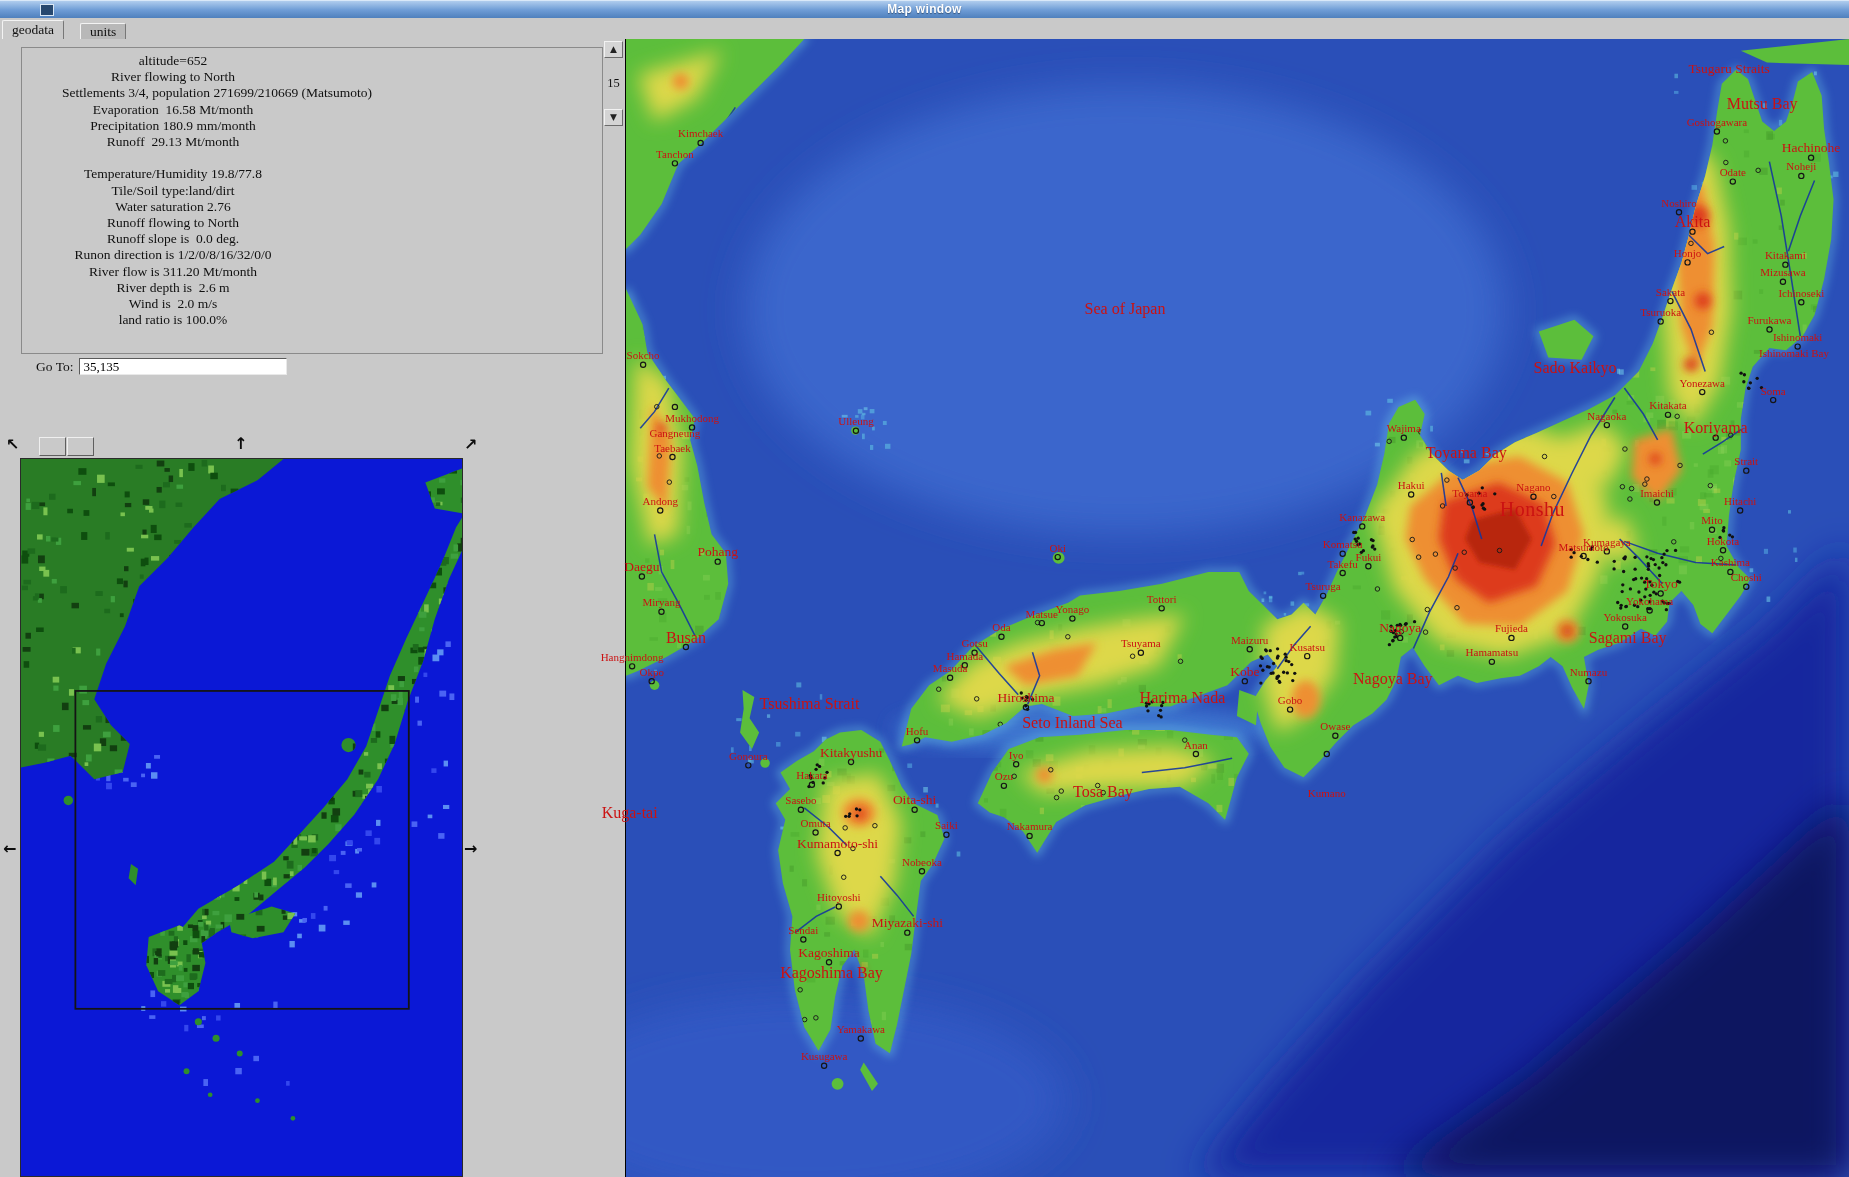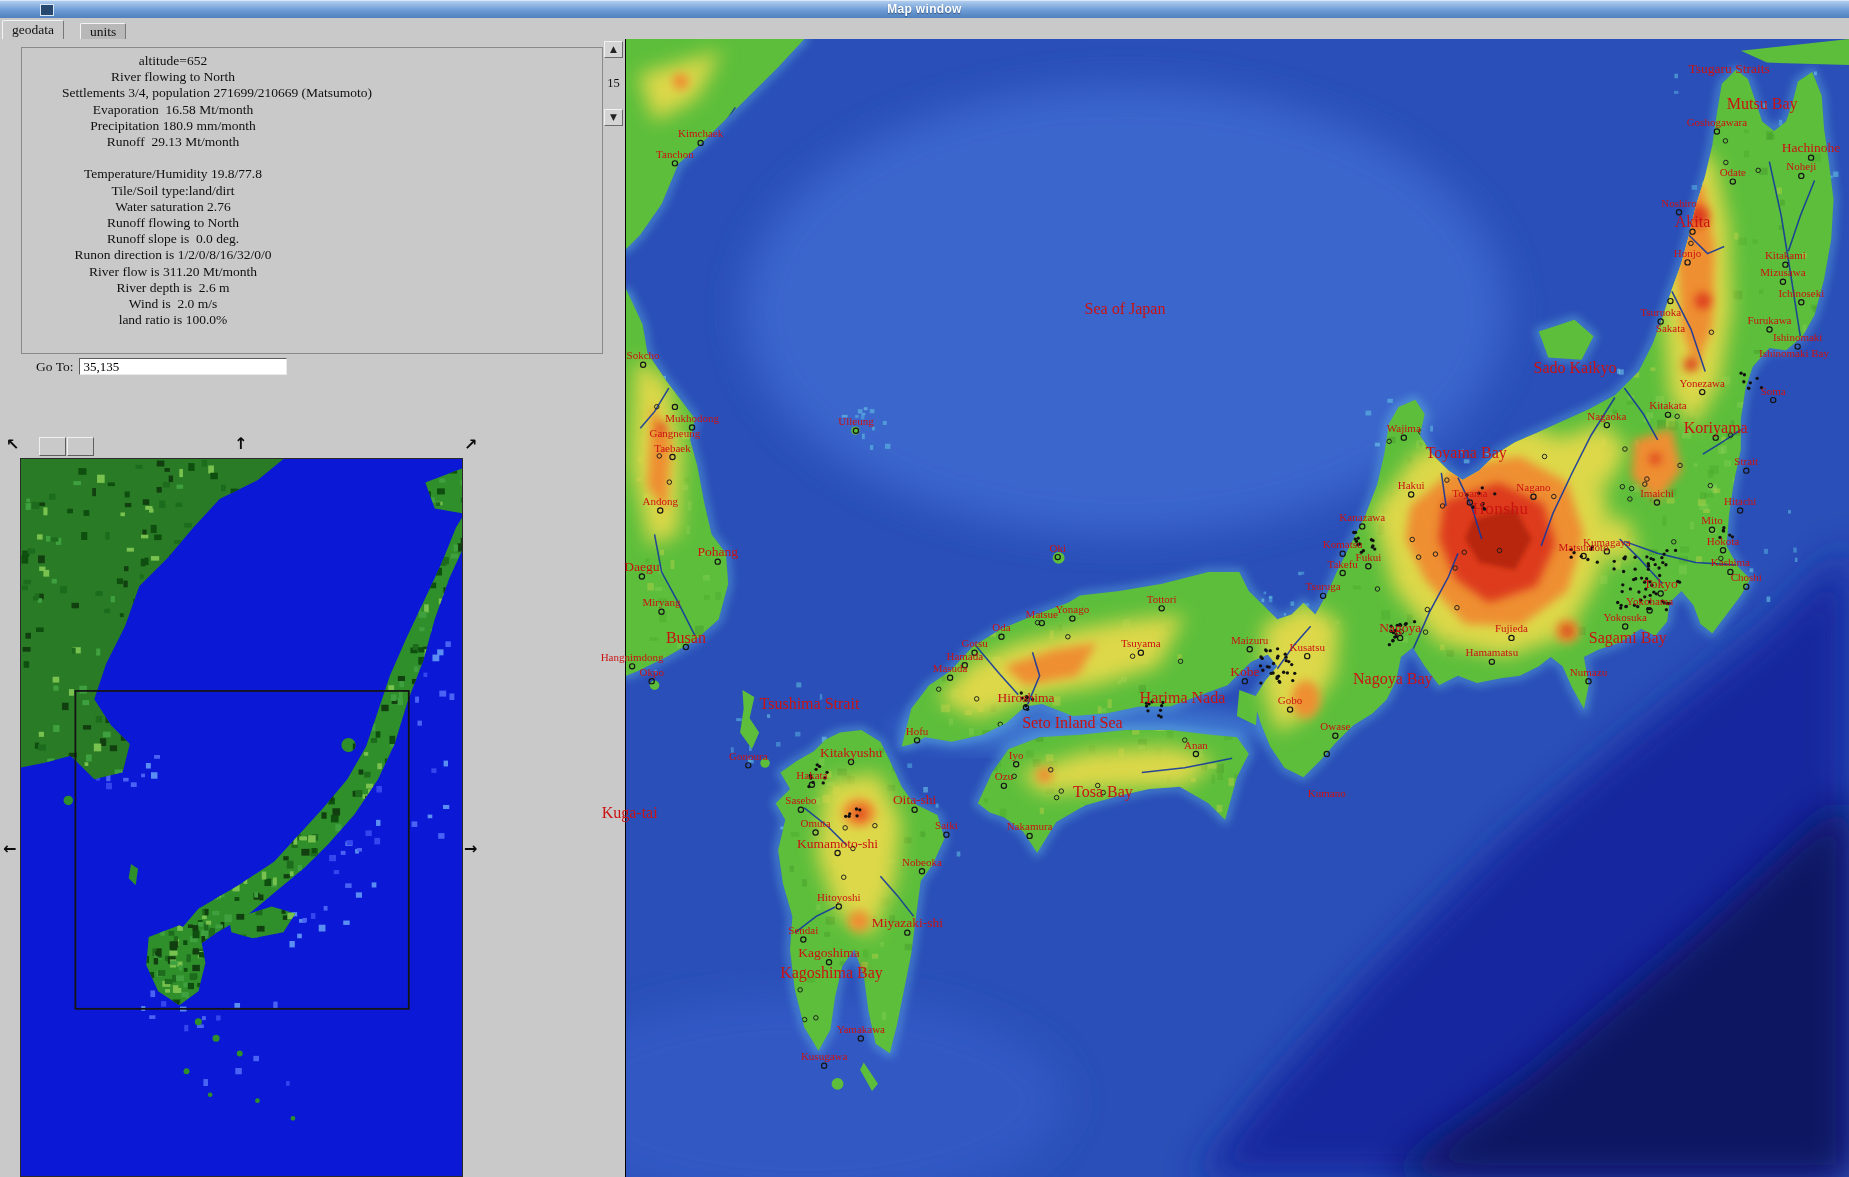--- a/index.html
+++ b/index.html
@@ -56,21 +56,21 @@
   .minimap svg{display:block;width:100%;height:100%;}
   
   .map{position:absolute;left:625px;top:39px;width:1224px;height:1138px;box-sizing:border-box;
     border-left:1px solid #000;cursor:crosshair;}
   .map svg{display:block;width:100%;height:100%;}
   #map-labels{position:absolute;left:0;top:0;width:100%;height:100%;pointer-events:none;}
   #map-labels span{position:absolute;transform:translate(-50%,-50%);color:#cb1212;white-space:nowrap;}
   .sz-s{font-size:11px;}
   .sz-m{font-size:13.5px;}
   .sz-l{font-size:16px;}
-  .sz-xl{font-size:17px;letter-spacing:.5px;}
+  .sz-xl{font-size:20px;letter-spacing:.5px;margin-left:32px;}
 </style>
 </head>
 <body>
 
 <div class="titlebar">
   <span class="tb-icon"></span>
   <span class="tb-title">Map window</span>
 </div>
 
 <div class="tabbar">
@@ -1975,21 +1975,21 @@
       <span class="mlab sz-l" style="left: 0.3%; top: 68%; text-align: center;">Kuga-tai</span>
       <span class="mlab sz-s" style="left: 89.2%; top: 7.3%;">Goshogawara</span>
       <span class="mlab sz-m" style="left: 96.9%; top: 9.6%;">Hachinohe</span>
       <span class="mlab sz-s" style="left: 96.1%; top: 11.2%;">Noheji</span>
       <span class="mlab sz-s" style="left: 90.5%; top: 11.7%;">Odate</span>
       <span class="mlab sz-s" style="left: 86.1%; top: 14.4%;">Noshiro</span>
       <span class="mlab sz-l" style="left: 87.2%; top: 16.1%;">Akita</span>
       <span class="mlab sz-s" style="left: 86.8%; top: 18.8%;">Honjo</span>
       <span class="mlab sz-s" style="left: 94.8%; top: 19%;">Kitakami</span>
       <span class="mlab sz-s" style="left: 94.6%; top: 20.5%;">Mizusawa</span>
-      <span class="mlab sz-s" style="left: 85.4%; top: 22.2%; margin-top: 36px;">Sakata</span>
+      <span class="mlab sz-s" style="left: 85.4%; top: 22.2%;">Sakata</span>
       <span class="mlab sz-s" style="left: 96.1%; top: 22.3%;">Ichinoseki</span>
       <span class="mlab sz-s" style="left: 84.6%; top: 24%;">Tsuruoka</span>
       <span class="mlab sz-s" style="left: 93.5%; top: 24.7%;">Furukawa</span>
       <span class="mlab sz-s" style="left: 95.8%; top: 26.2%;">Ishinomaki</span>
       <span class="mlab sz-s" style="left: 88%; top: 30.2%;">Yonezawa</span>
       <span class="mlab sz-s" style="left: 93.8%; top: 30.9%;">Soma</span>
       <span class="mlab sz-s" style="left: 85.2%; top: 32.2%;">Kitakata</span>
       <span class="mlab sz-l" style="left: 89.1%; top: 34.2%;">Koriyama</span>
       <span class="mlab sz-s" style="left: 63.6%; top: 34.2%;">Wajima</span>
       <span class="mlab sz-s" style="left: 80.2%; top: 33.1%;">Nagaoka</span>

